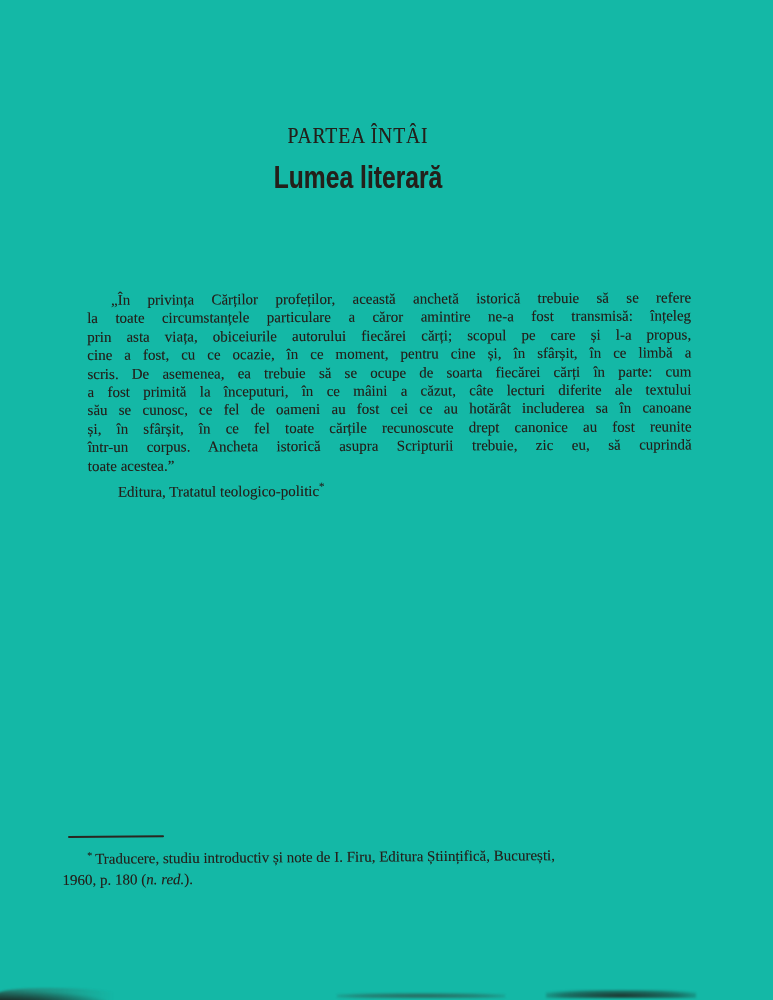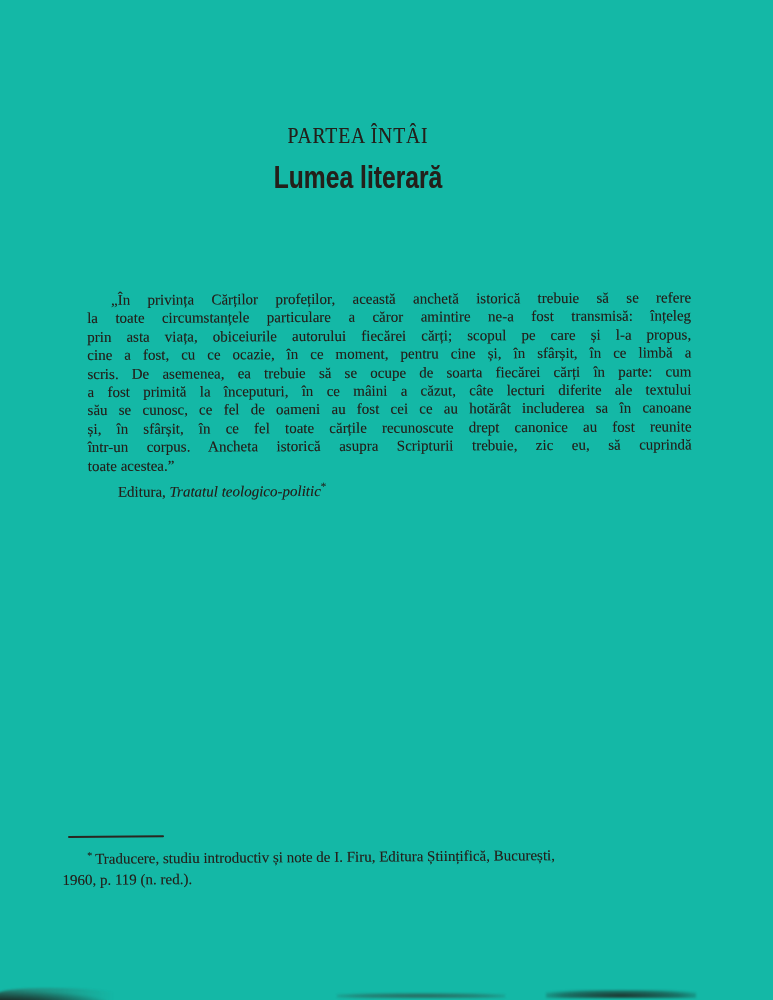--- a/index.html
+++ b/index.html
@@ -60,21 +60,21 @@
     text-align-last: justify;
   }
   .qline.first { text-indent: 24px; }
   .qline.last  { text-align-last: left; }
 
   .attribution {
     margin-top: 8px;
     padding-left: 30px;
     text-align: left;
   }
-  .attribution .work { font-style: italic; }
+  .attribution .work { }
   .attribution sup {
     font-size: 11px;
     line-height: 0;
     vertical-align: 6px;
   }
 
   
   .footnote {
     position: absolute;
     left: 62px;
@@ -92,21 +92,21 @@
     background: #2a2620;
     border-radius: 1px;
   }
   .fn-line1 { padding-left: 25px; }
   .fn-line1 sup {
     font-size: 10px;
     line-height: 0;
     vertical-align: 5px;
     margin-right: 3px;
   }
-  .fn-line2 .italic { }
+  .fn-line2 .italic { font-style: italic; }
 
   
   .artifact { position: absolute; pointer-events: none; }
   .artifact-corner {
     left: -4px;
     bottom: -4px;
     width: 132px;
     height: 16px;
     background:
       radial-gradient(ellipse at 4% 100%, rgba(22,19,15,0.95) 0%, rgba(22,19,15,0.55) 30%, rgba(22,19,15,0) 62%),
@@ -157,21 +157,21 @@
       <span>Editura, </span><span class="work">Tratatul teologico-politic</span><sup>*</sup>
     </div>
   </div>
 
   <div class="footnote">
     <div class="fn-rule"></div>
     <div class="fn-line1">
       <sup>*</sup><span>Traducere, studiu introductiv și note de I. Firu, Editura Științifică, București,</span>
     </div>
     <div class="fn-line2">
-      <span>1960, p. 119 (</span><span class="italic">n. red.</span><span>).</span>
+      <span>1960, p. 180 (</span><span class="italic">n. red.</span><span>).</span>
     </div>
   </div>
 
   <div class="artifact artifact-corner"></div>
   <div class="artifact artifact-streak-mid"></div>
   <div class="artifact artifact-streak-right"></div>
 
 </div>
 
 </body></html>

